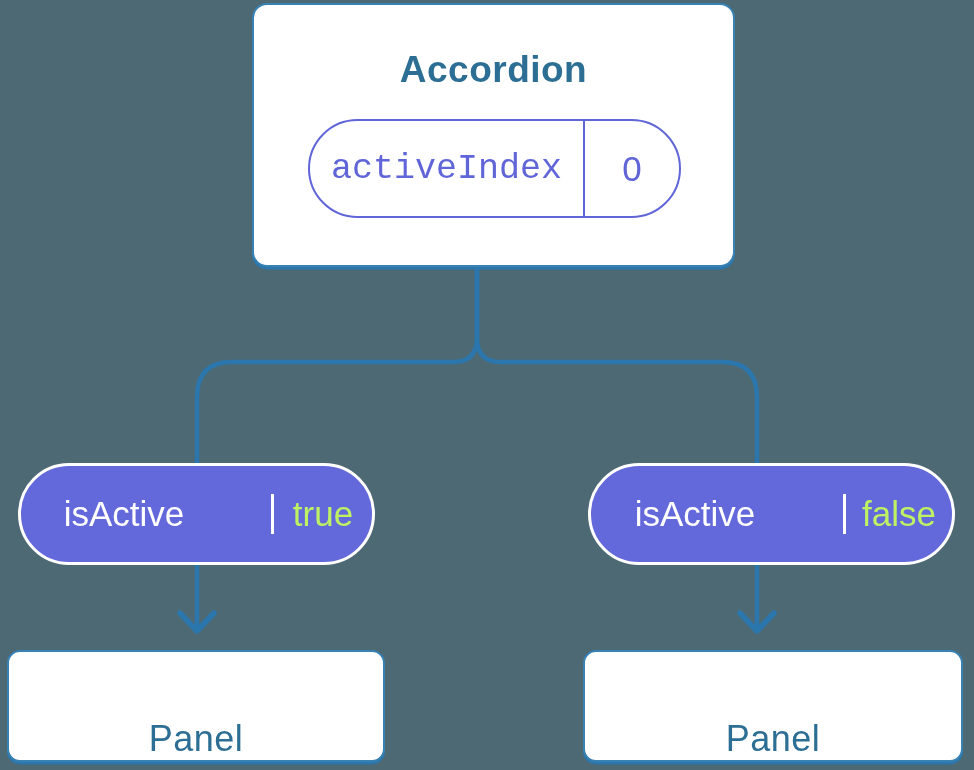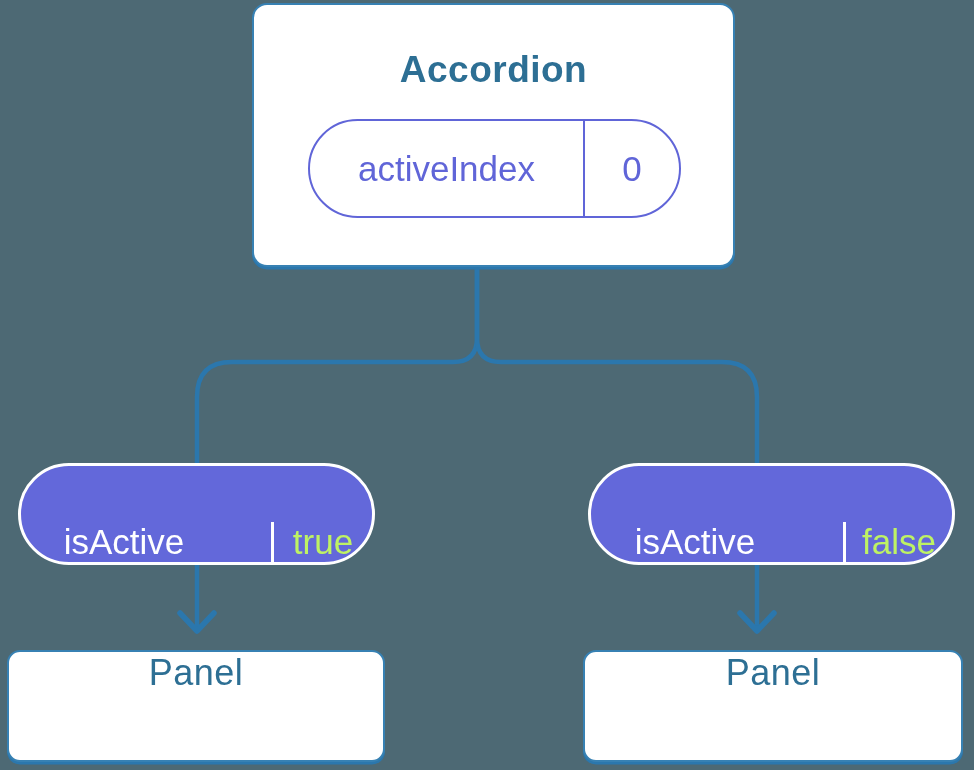--- a/index.html
+++ b/index.html
@@ -35,36 +35,36 @@
     width:373px;height:99px;
     border:2.5px solid #6065d8;
     border-radius:60px;
     background:#ffffff;
     display:flex;align-items:stretch;
     box-sizing:border-box;
     overflow:hidden;
   }
   .prop-pill .name{
     flex:1;display:flex;align-items:center;justify-content:center;
-    color:#6065d8;font-size:35px;font-weight:500;
+    color:#6065d8;font-size:35px;font-weight:500;font-family:Liberation Mono, monospace;
   }
   .prop-pill .value{
     width:94px;display:flex;align-items:center;justify-content:center;
     border-left:2.5px solid #6065d8;
     color:#6065d8;font-size:35px;font-weight:500;
   }
 
   
   .state-pill{
     position:absolute;
     height:102px;
     background:#6368da;
     border:3px solid #ffffff;
     border-radius:60px;
-    display:flex;align-items:flex-end;
+    display:flex;align-items:center;
     box-sizing:border-box;
     overflow:hidden;
     gap:44px;
   }
   .state-pill.left{left:18px;top:463px;width:357px;}
   .state-pill.right{left:588px;top:463px;width:367px;}
   .state-pill .name{
     display:flex;align-items:center;justify-content:center;
     color:#ffffff;font-size:35px;font-weight:500;
   }
@@ -77,21 +77,21 @@
   }
 
   
   .panel-card{
     position:absolute;top:650px;height:112px;
     background:#ffffff;
     border:2.5px solid #3781b3;
     border-radius:13px;
     box-shadow:0 2.5px 0 #2b77ad;
     box-sizing:border-box;
-    display:flex;align-items:flex-start;justify-content:center;
+    display:flex;align-items:flex-end;justify-content:center;
   }
   .panel-card.left{left:7px;width:378px;}
   .panel-card.right{left:583px;width:380px;}
   .panel-title{
     font-size:36px;font-weight:500;color:#2d6f94;letter-spacing:0.5px;
   }
 </style>
 </head>
 <body>
 

